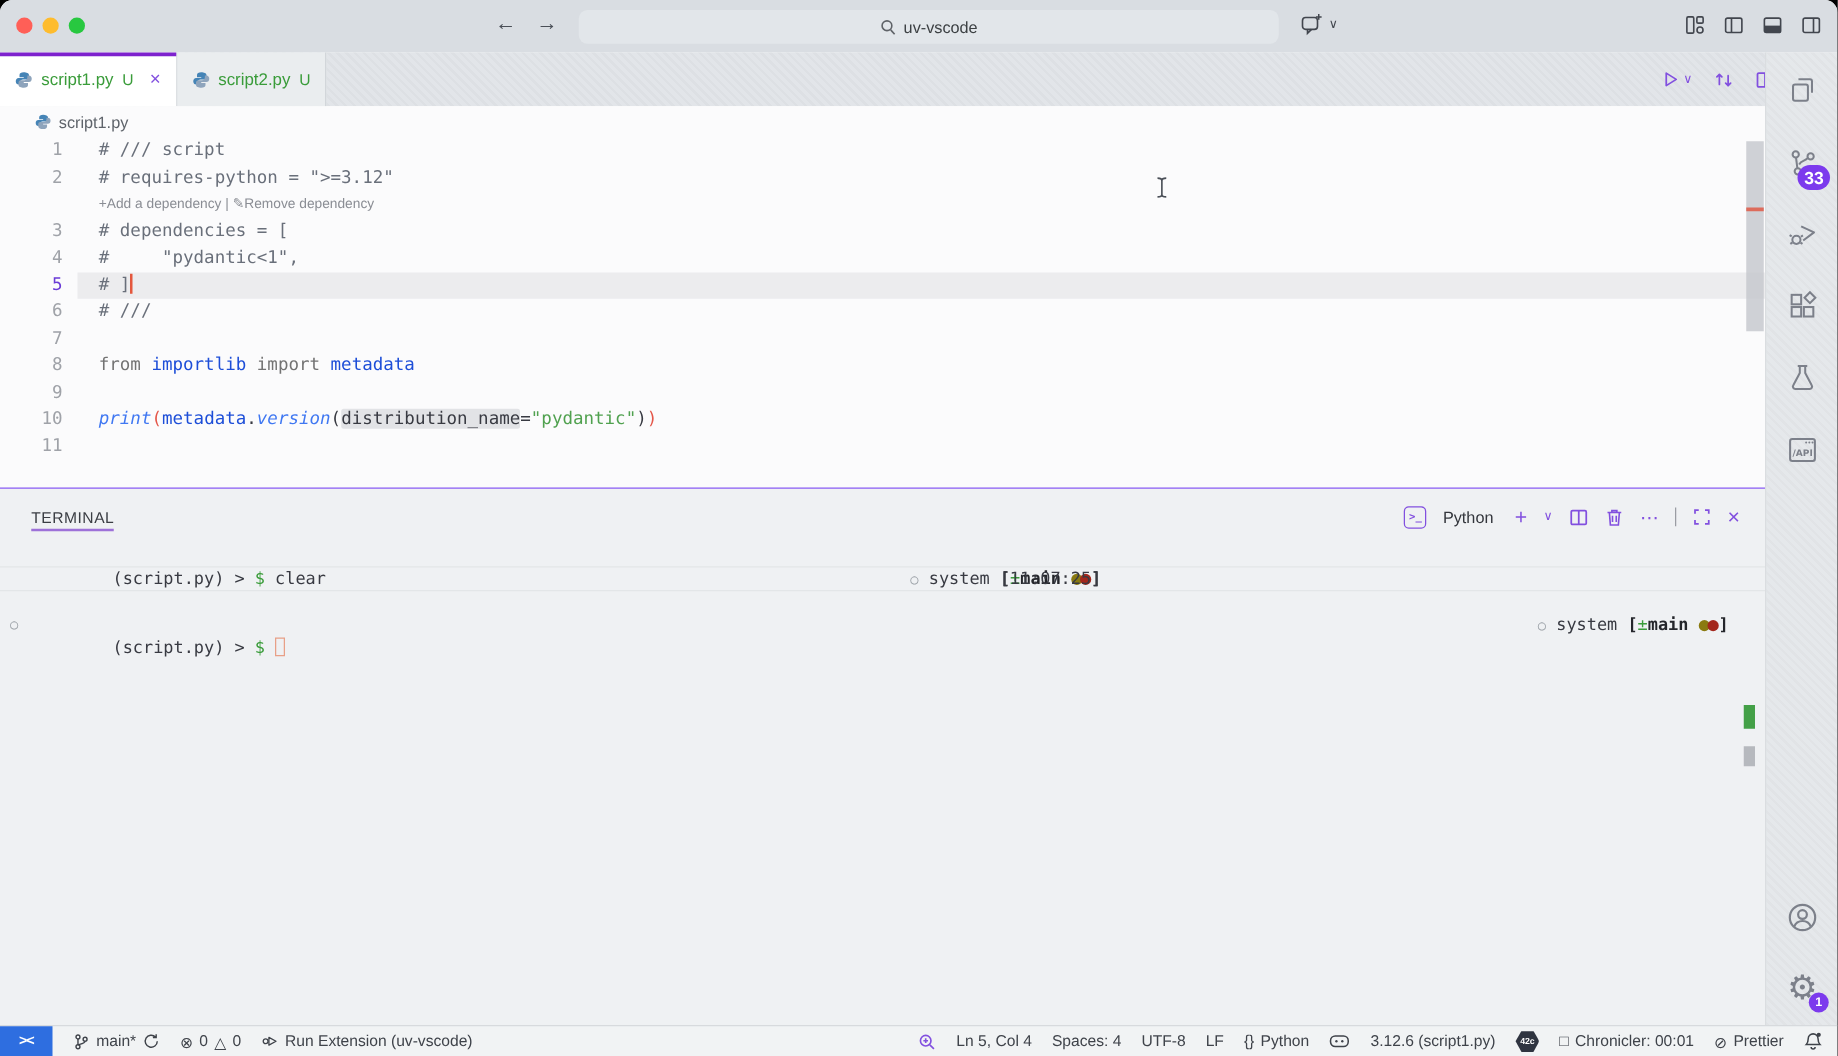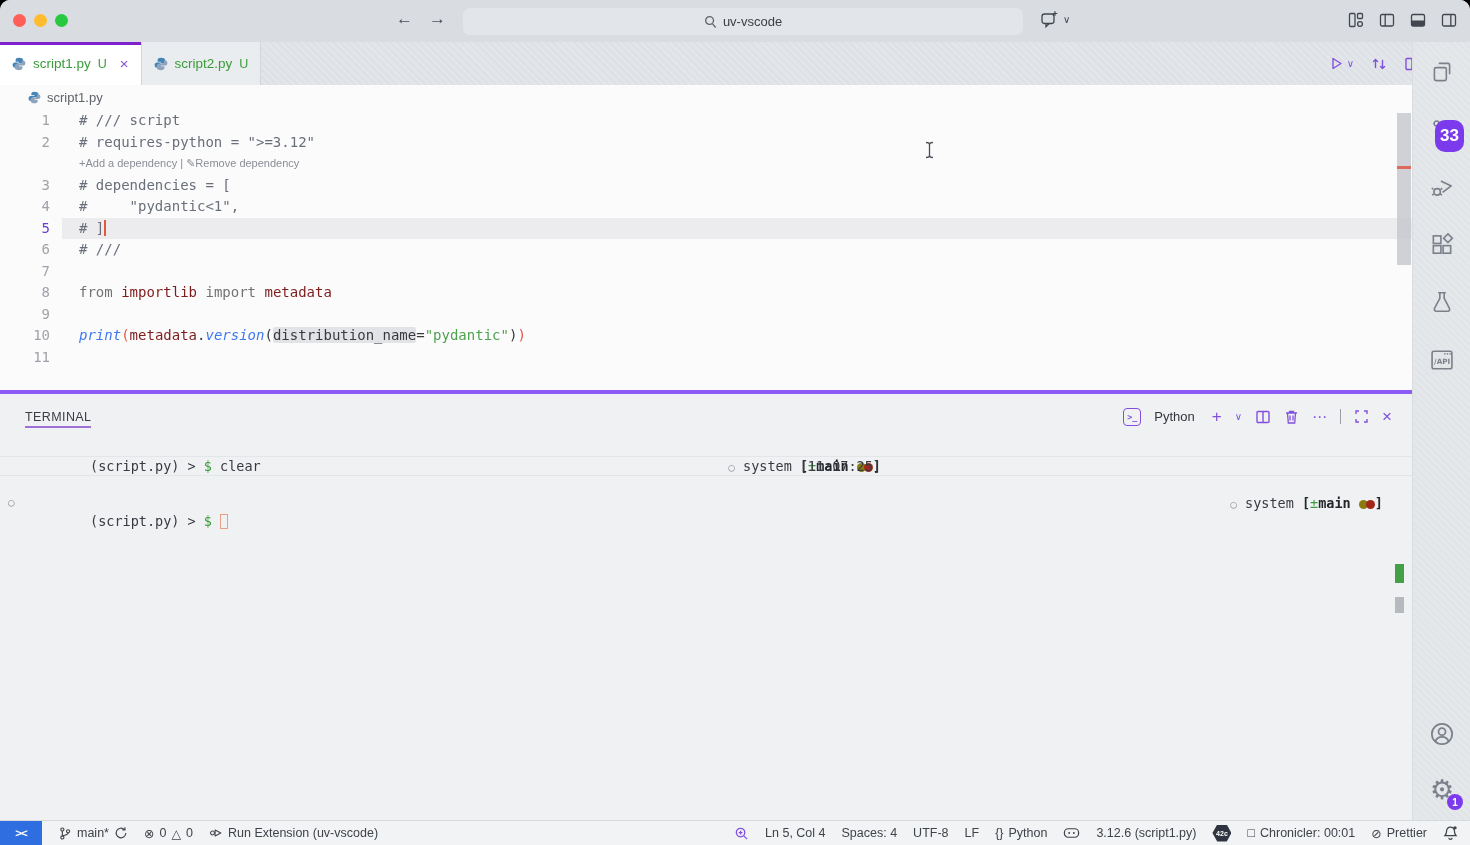--- a/index.html
+++ b/index.html
@@ -46,37 +46,37 @@
   
   .code-area { position:absolute; left:0; top:110px; width:1412px; height:280px; background:#fbfbfc; }
   .code-line { display:flex; height:21.5px; line-height:21.5px;
     font-family:"DejaVu Sans Mono",monospace; font-size:14px; white-space:pre; }
   .code-line .gut { width:62px; text-align:right; padding-right:12px; color:#9fa2a8; flex:none; }
   .code-line .body { flex:1; padding-left:17px; }
   .code-line.current .body { background:#ececee; }
   .code-line.current .gut { color:#6a3bd6; }
   .tk-cm { color:#696f7a; }
   .tk-kw { color:#737373; }
-  .tk-mod { color:#7f1d1d;margin-top:12px; }
+  .tk-mod { color:#1d4ed8;margin-top:12px; }
   .tk-fn { color:#4078f2; font-style:italic; }
   .tk-str { color:#50a14f; }
   .tk-pl { color:#383a42; }
   .tk-pr { color:#e45649; }
   .tk-hl { color:#383a42; background:#e2e3e6; border-radius:2px; }
   .caret { display:inline-block; width:2px; height:16px; background:#e4573d; vertical-align:-3px; }
   .codelens-row { display:flex; height:21.5px; line-height:20px; font-size:11px; color:#8a8d94; }
   .codelens-row .cl-gut { width:62px; flex:none; }
   .codelens-row .cl-body { padding-left:17px; }
   .codelens-row a { color:#8a8d94; text-decoration:none; cursor:pointer; }
   .scroll-thumb { position:absolute; left:1397px; top:113px; width:14px; height:152px; background:#c4c7cc; opacity:.8; }
   .ruler-mark { position:absolute; left:1397px; top:166px; width:14px; height:3px; background:#dd6b5b; }
 
   
   .panel { position:absolute; left:0; top:390px; width:1412px; height:430px; background:#eff1f3;
-    border-top:4px solid #8b5cf6; }
+    border-top:1px solid #8b5cf6; }
   .panel-header { position:relative; height:45px; display:flex; align-items:center; }
   .panel-tab { margin-left:25px; font-size:12.5px; letter-spacing:.4px; color:#3a3d43; position:relative;
     height:45px; display:flex; align-items:center; }
   .panel-tab::after { content:""; position:absolute; left:0; right:0; bottom:11px; height:2.5px; background:#9d71d8; }
   .panel-actions { position:absolute; right:20px; top:0; height:45px; display:flex; align-items:center;
     gap:13px; color:#8250df; font-size:14px; }
   .panel-actions .shell-label { color:#33363c; font-size:13px; margin-right:4px; }
   .panel-actions .divider { width:1px; height:15px; background:#9a9da3; }
   .term-icon-box { width:18px; height:18px; border:1.4px solid #8250df; border-radius:4px;
     color:#8250df; font-size:8.5px; font-weight:bold; display:flex; align-items:center; justify-content:center;
@@ -95,22 +95,22 @@
   .hollow-caret { display:inline-block; width:8px; height:15px; border:1.5px solid #e8a087; vertical-align:-3px; }
   .term-green-mark { position:absolute; left:1395px; top:564px; width:9px; height:19px; background:#43a047; }
   .term-gray-thumb { position:absolute; left:1395px; top:597px; width:9px; height:16px; background:#b6b9be; }
 
   
   .activitybar { position:absolute; right:0; top:42px; width:58px; height:778px; background:#e5e8eb;
     background-image:repeating-linear-gradient(45deg, rgba(0,0,0,.02) 0 2px, transparent 2px 5px);
     border-left:1px solid #dadde0; }
   .ab-item { position:absolute; left:0; width:58px; height:48px; display:flex; align-items:center;
     justify-content:center; color:#7c808a; }
-  .badge { position:absolute; right:7px; bottom:2px; min-width:20px; height:32px; padding:0 5px;
-    background:#7c3aed; color:#fff; border-radius:10px; font-size:17px; font-weight:bold;
+  .badge { position:absolute; right:7px; bottom:2px; min-width:20px; height:20px; padding:0 5px;
+    background:#7c3aed; color:#fff; border-radius:10px; font-size:14px; font-weight:bold;
     display:flex; align-items:center; justify-content:center; }
   .badge.small { min-width:16px; height:16px; right:8px; bottom:4px; font-size:10px; }
   .gear-glyph { font-size:27px; line-height:1; }
 
   
   .statusbar { position:absolute; left:0; bottom:0; width:1470px; height:25px; background:#f1f3f4;
     border-top:1px solid #d7dadd; display:flex; align-items:center; font-size:12.5px; color:#3f434a; }
   .sb-item { display:flex; align-items:center; gap:5px; white-space:nowrap; }
   .remote { width:42px; height:25px; background:#2e6ee0; color:#fff; display:flex; align-items:center;
     justify-content:center; font-weight:bold; font-size:11.5px; letter-spacing:-1px; }

